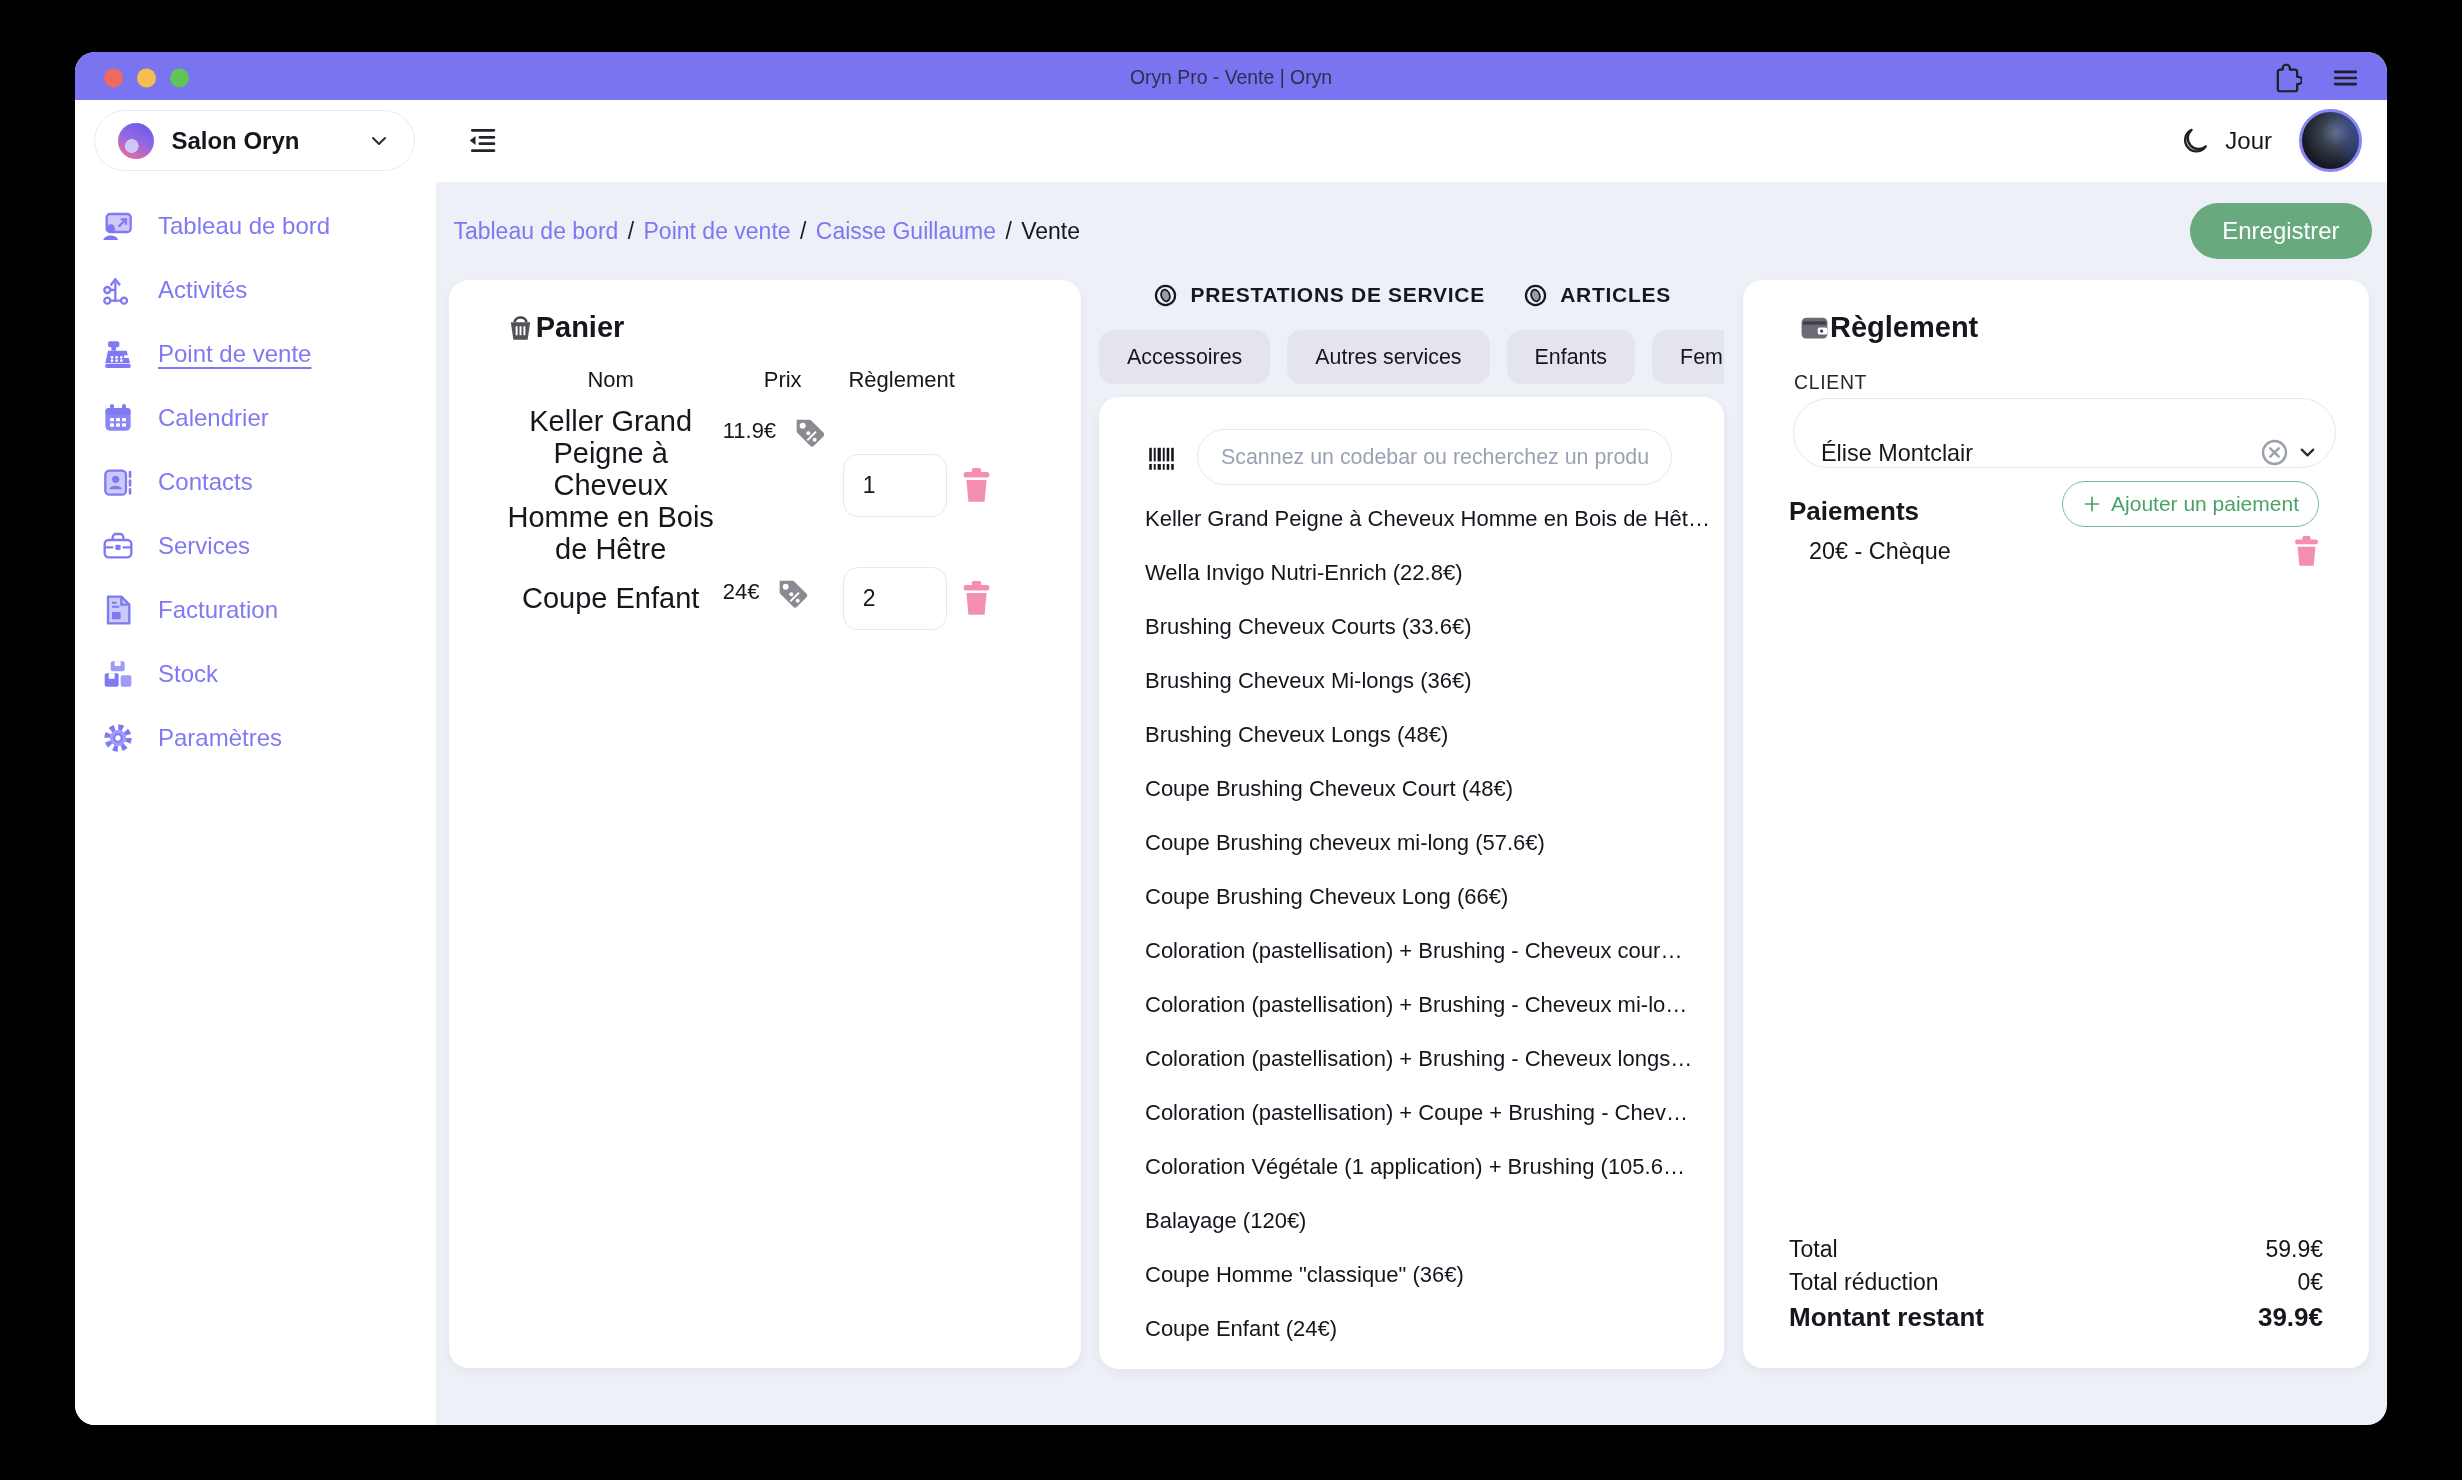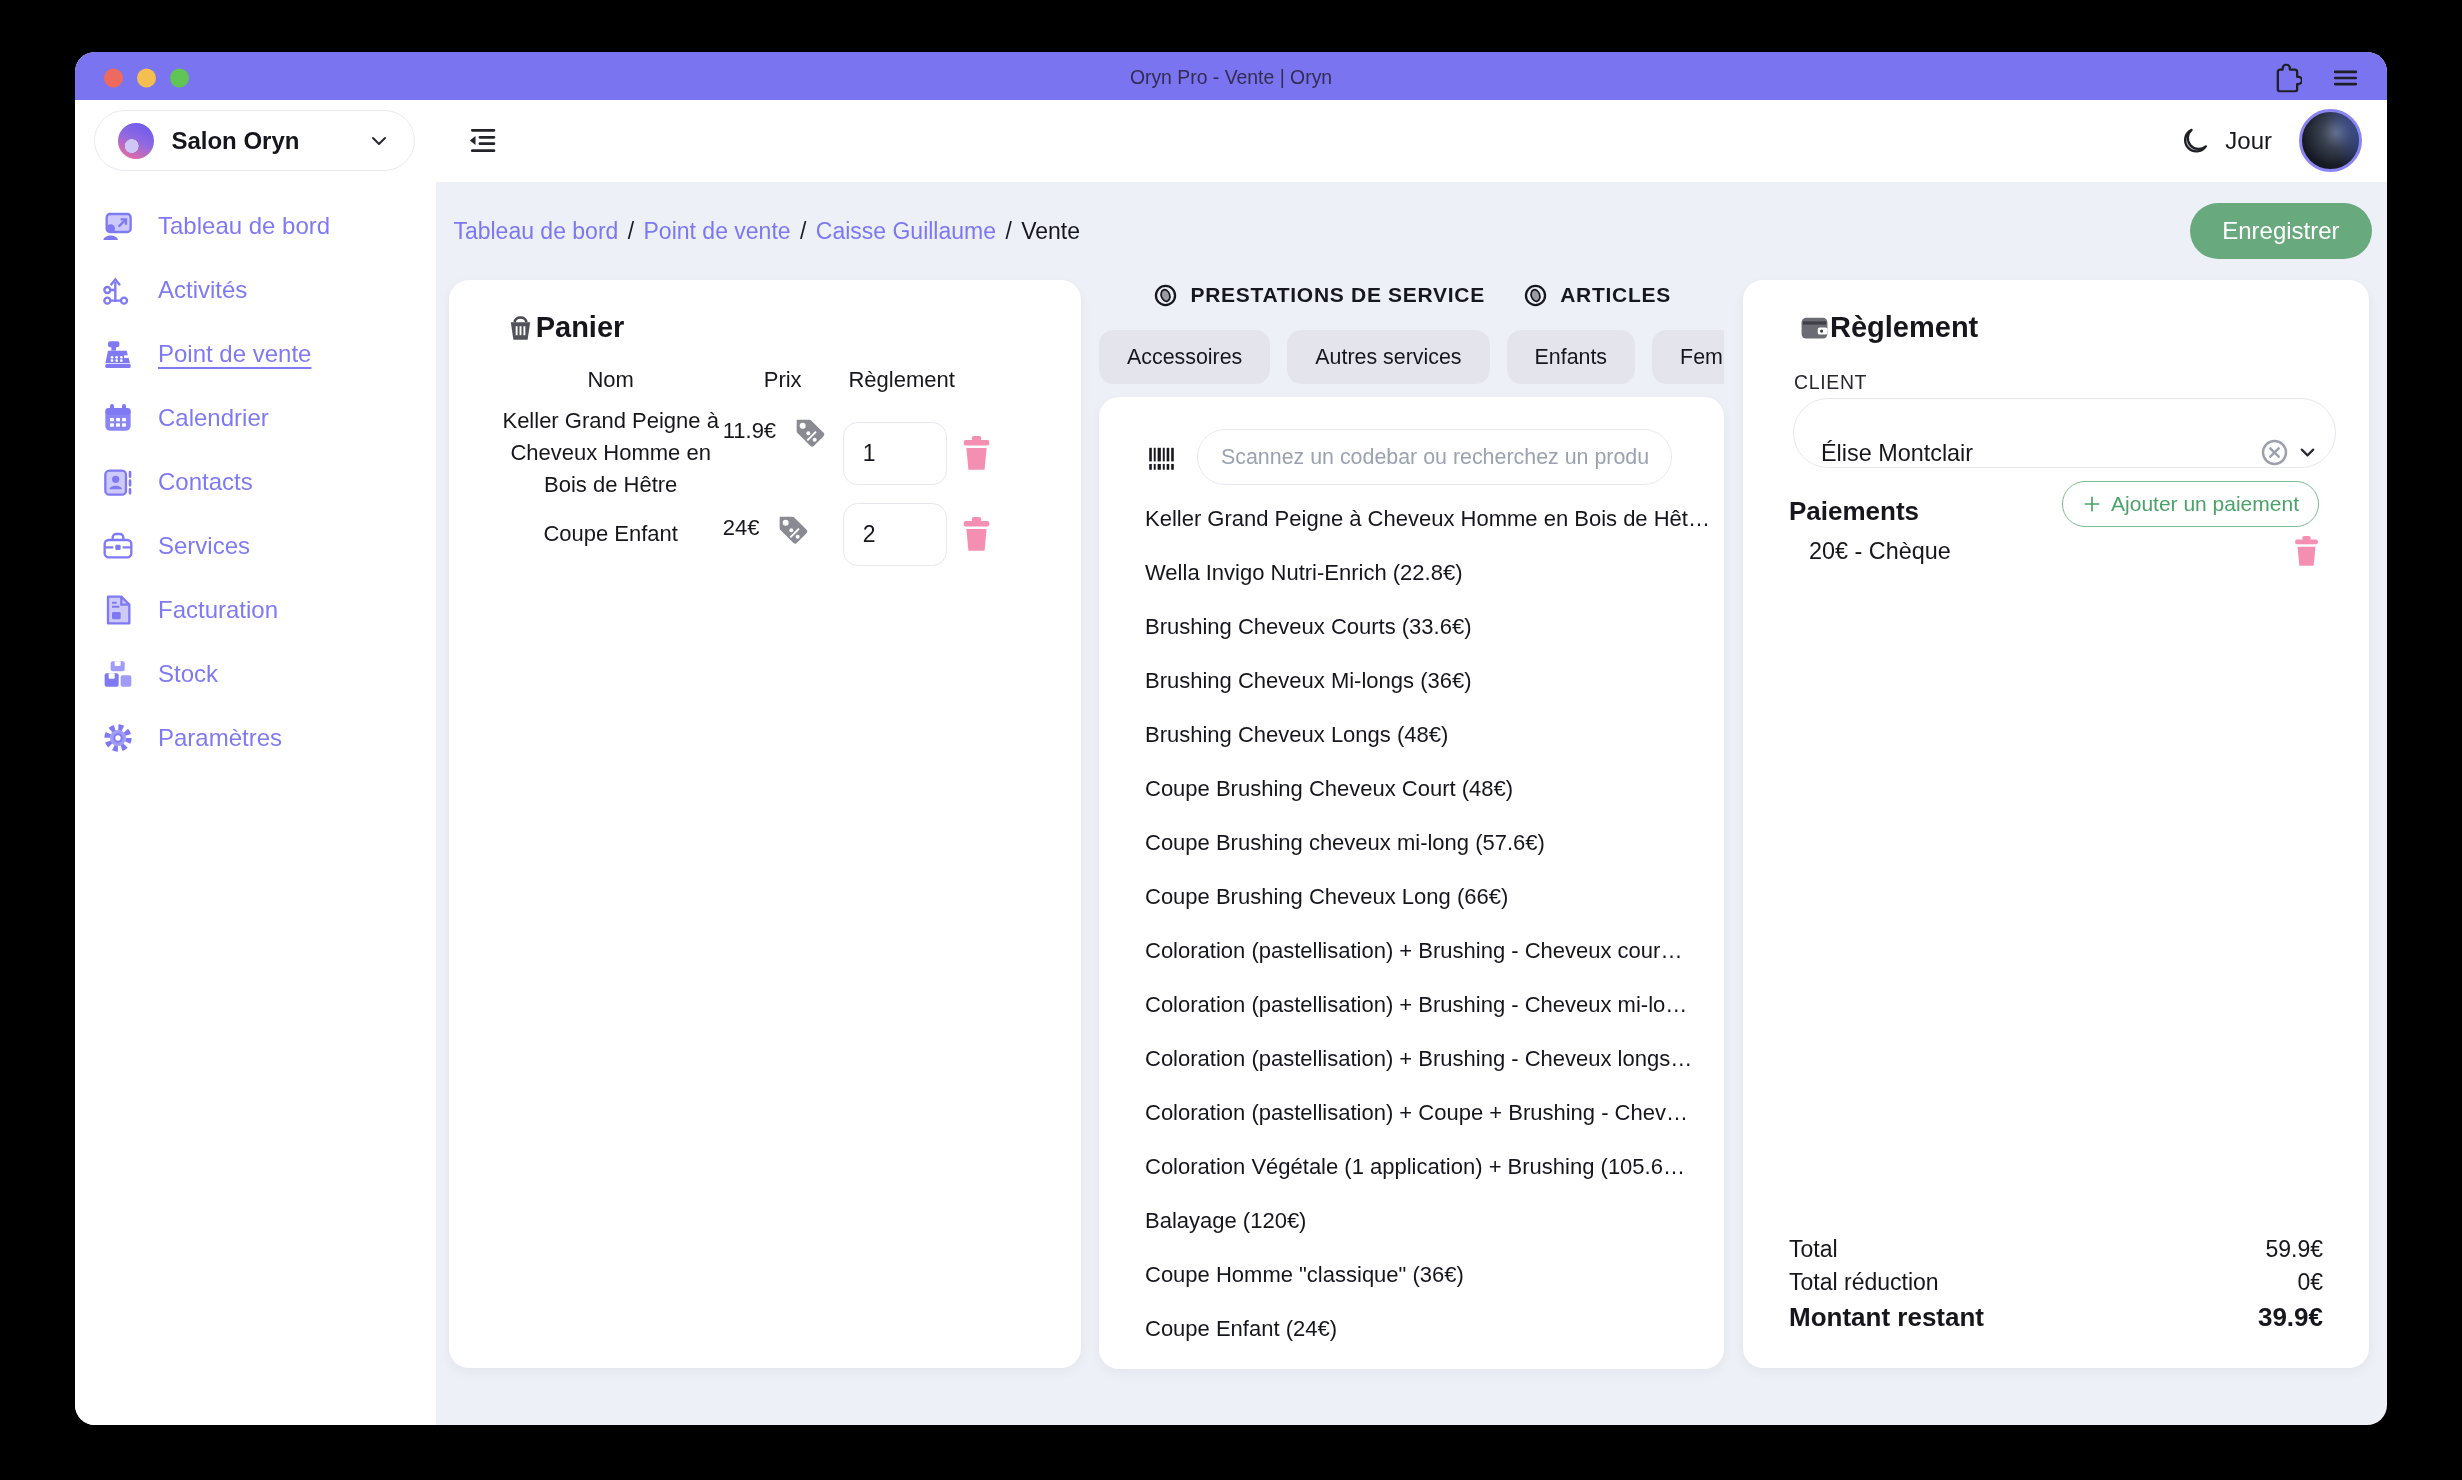--- a/index.html
+++ b/index.html
@@ -69,21 +69,21 @@
   .panel-title { font-size:29px; font-weight:600; color:#16161c; }
 
   
   #cart-panel { position:absolute; left:12.7px; top:99px; width:632px; height:1088px; }
   .cart-grid { display:grid; grid-template-columns:224px 120px 118px 50px; padding-left:50px; }
   #cart-cols { position:absolute; top:87px; left:0; right:0; font-size:22px; font-weight:500; color:#16161c; }
   #cart-cols span { text-align:center; }
   #cart-rows { position:absolute; top:116px; left:0; right:0; }
   .cart-row { margin-top:9.4px; align-items:center; }
   .cart-row ~ .cart-row { margin-top:1.3px; }
-  .c-name { text-align:center; font-size:22px; line-height:32px; color:#16161c; }
+  .c-name { text-align:center; font-size:29px; line-height:32px; color:#16161c; }
   .c-price { display:flex; gap:16px; align-self:start; margin-top:9.4px; }
   .price-text { font-size:22px; line-height:31px; color:#16161c; }
   .tag { width:36px; height:36px; display:inline-flex; }
   .c-qty { align-self:center; }
   .qty-input { width:104px; height:63px; border:1.3px solid #e7e7ee; border-radius:14.7px;
     padding-left:19px; font-size:23px; color:#16161c; background:#fff; }
   .c-del { align-self:center; width:31px; height:35px; display:inline-flex; }
 
   
   #catalog-col { position:absolute; left:663px; top:94px; width:625px; height:1093px; }

